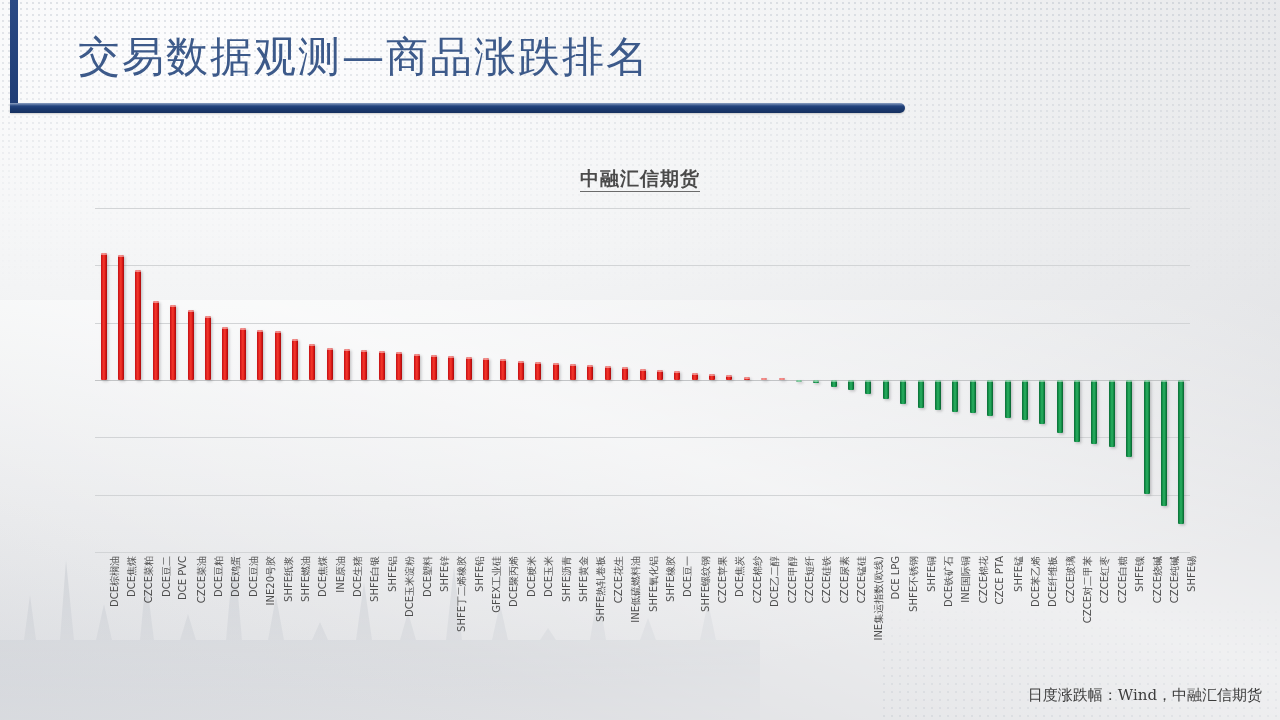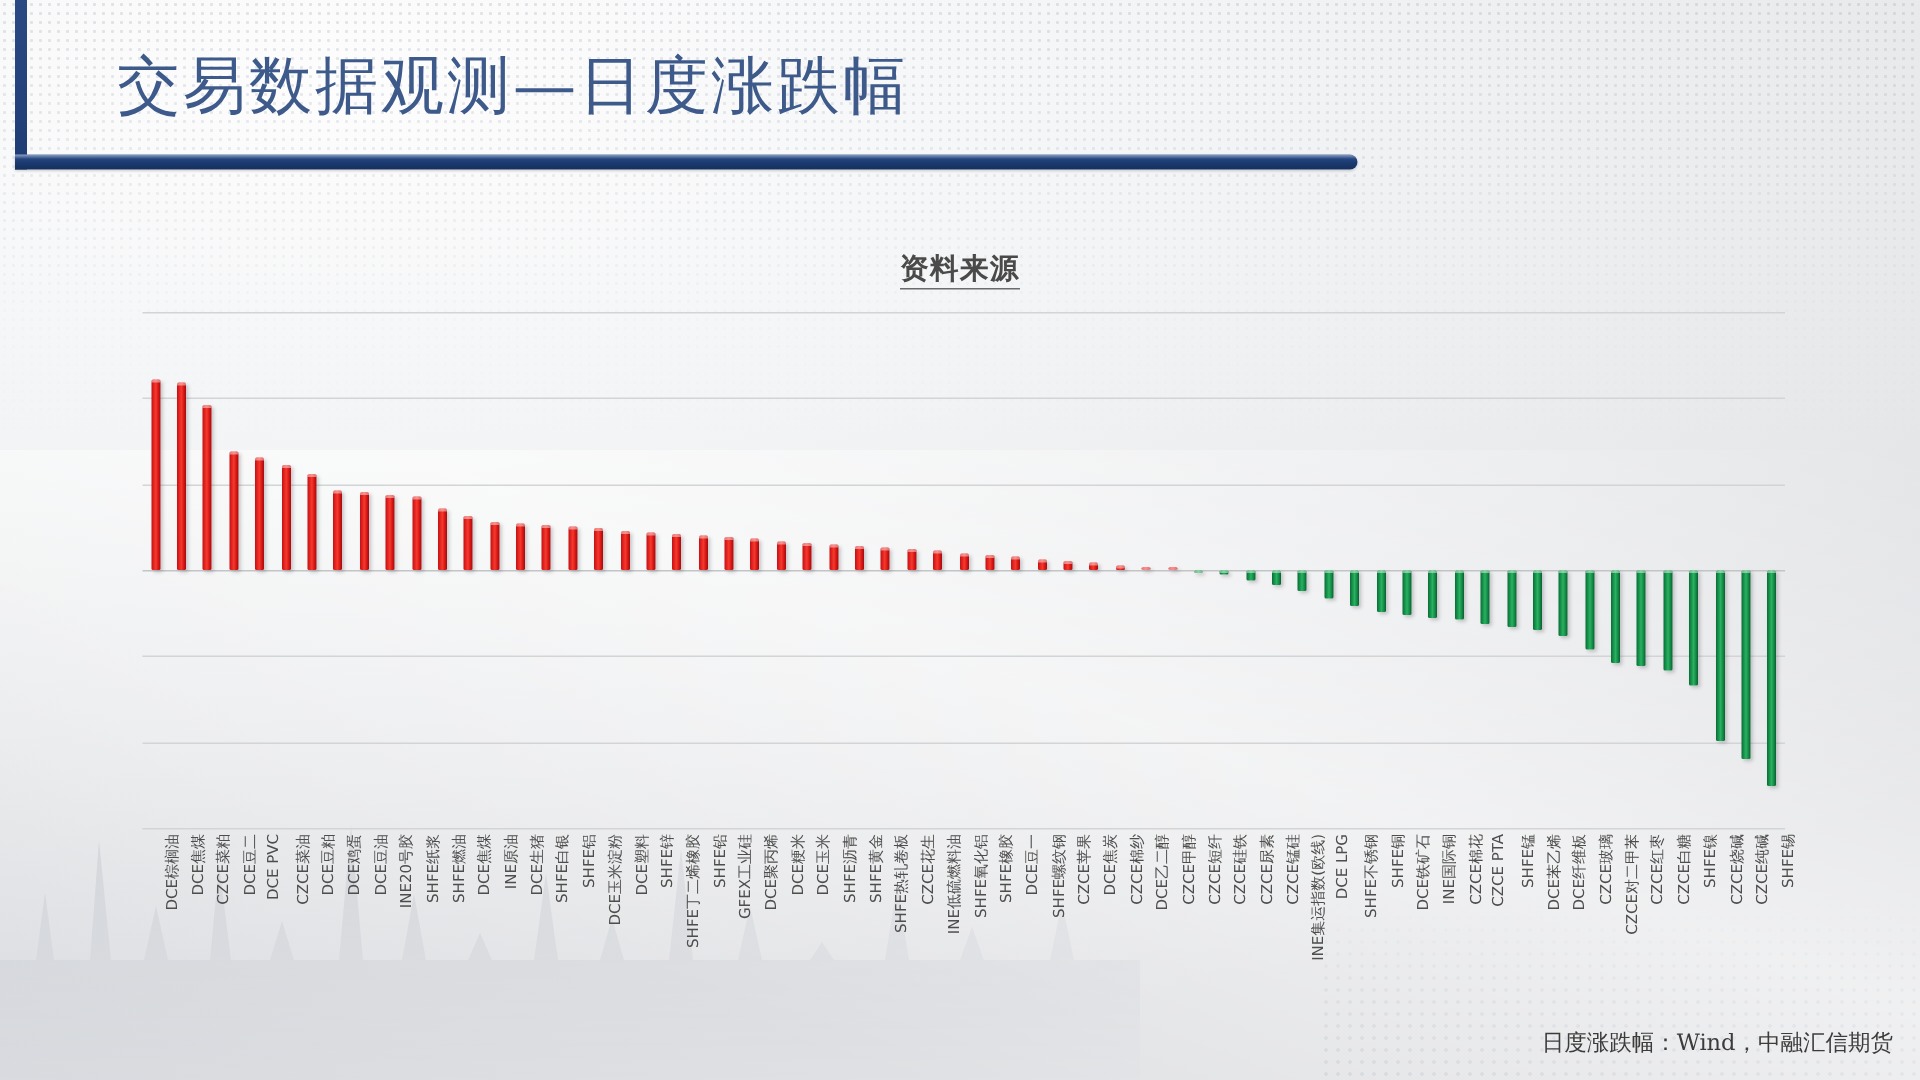--- a/index.html
+++ b/index.html
@@ -132,24 +132,24 @@
       <stop offset="100%" stop-color="#d9dbe0"></stop>
     </linearGradient>
   </defs>
   <path fill="url(#skyg)" d="M0,330 L0,250 L24,250 L30,205 L36,250 L60,250 L66,170 L74,250 L96,250 L104,214 L112,250 L140,250 L146,186 L154,250 L180,250 L188,224 L196,250 L226,250 L234,160 L242,250 L268,250 L276,206 L284,250 L312,250 L320,232 L328,250 L356,250 L364,192 L372,250 L400,250 L408,222 L416,250 L446,250 L454,176 L462,250 L492,250 L500,214 L508,250 L540,250 L548,238 L556,250 L590,250 L598,200 L606,250 L640,250 L648,228 L656,250 L700,250 L708,212 L716,250 L760,250 L760,330 Z"></path>
 </svg>
 <div id="bg-sheen"></div>
 
 <div id="left-rail"></div>
 <div id="title-underline"></div>
 <div id="title-underline-hi"></div>
-<div id="page-title">交易数据观测—日度涨跌幅</div>
+<div id="page-title">交易数据观测—商品涨跌排名</div>
 
 <div id="chart-title">
-  <span>资料来源</span>
+  <span>中融汇信期货</span>
 </div>
 
 <div id="plot">
     <div class="gridline" style="top: 0px;"></div>
     <div class="gridline" style="top: 57.3333px;"></div>
     <div class="gridline" style="top: 114.667px;"></div>
     <div class="gridline zero" style="top: 172px;"></div>
     <div class="gridline" style="top: 229.333px;"></div>
     <div class="gridline" style="top: 286.667px;"></div>
     <div class="gridline" style="top: 344px;"></div>

